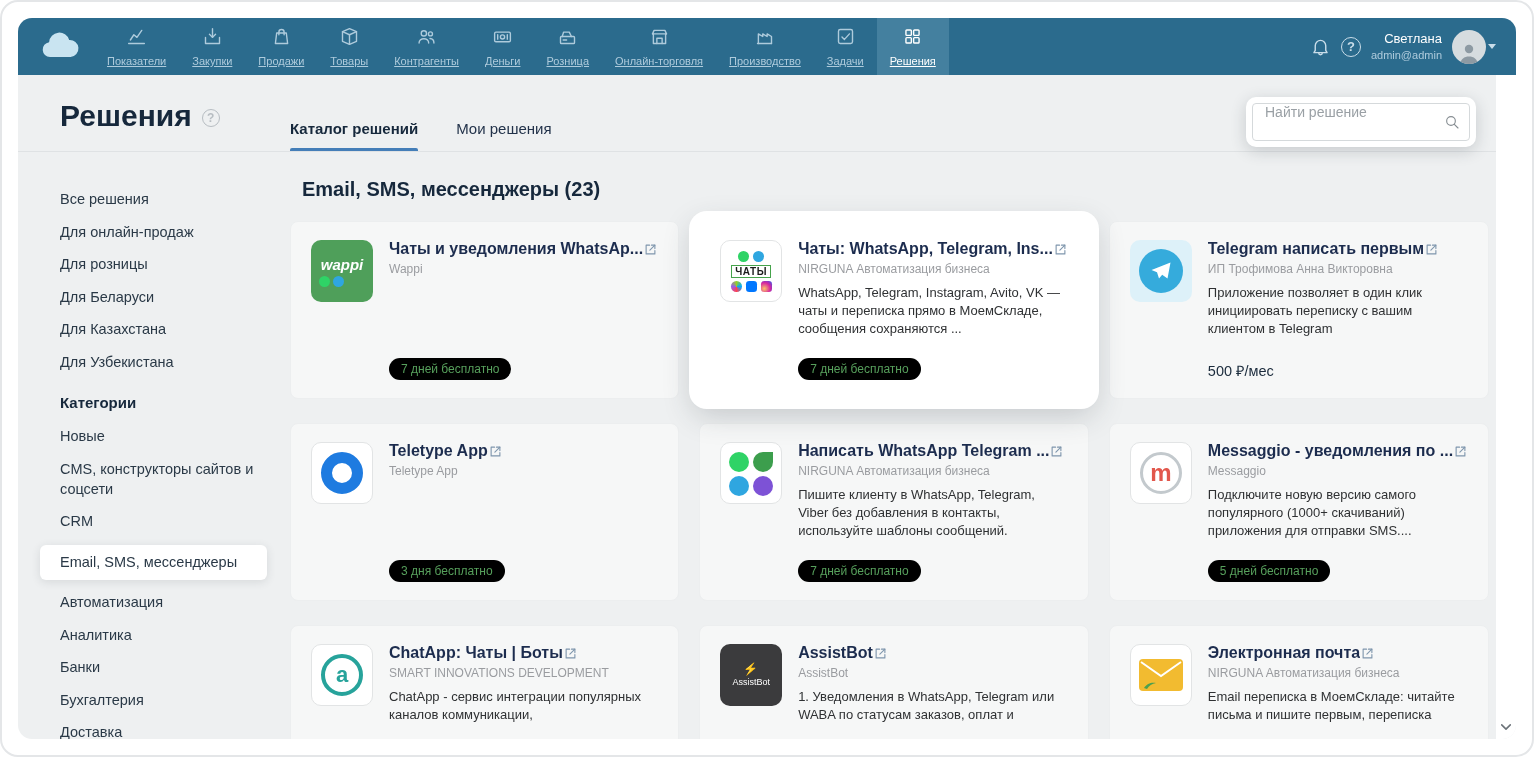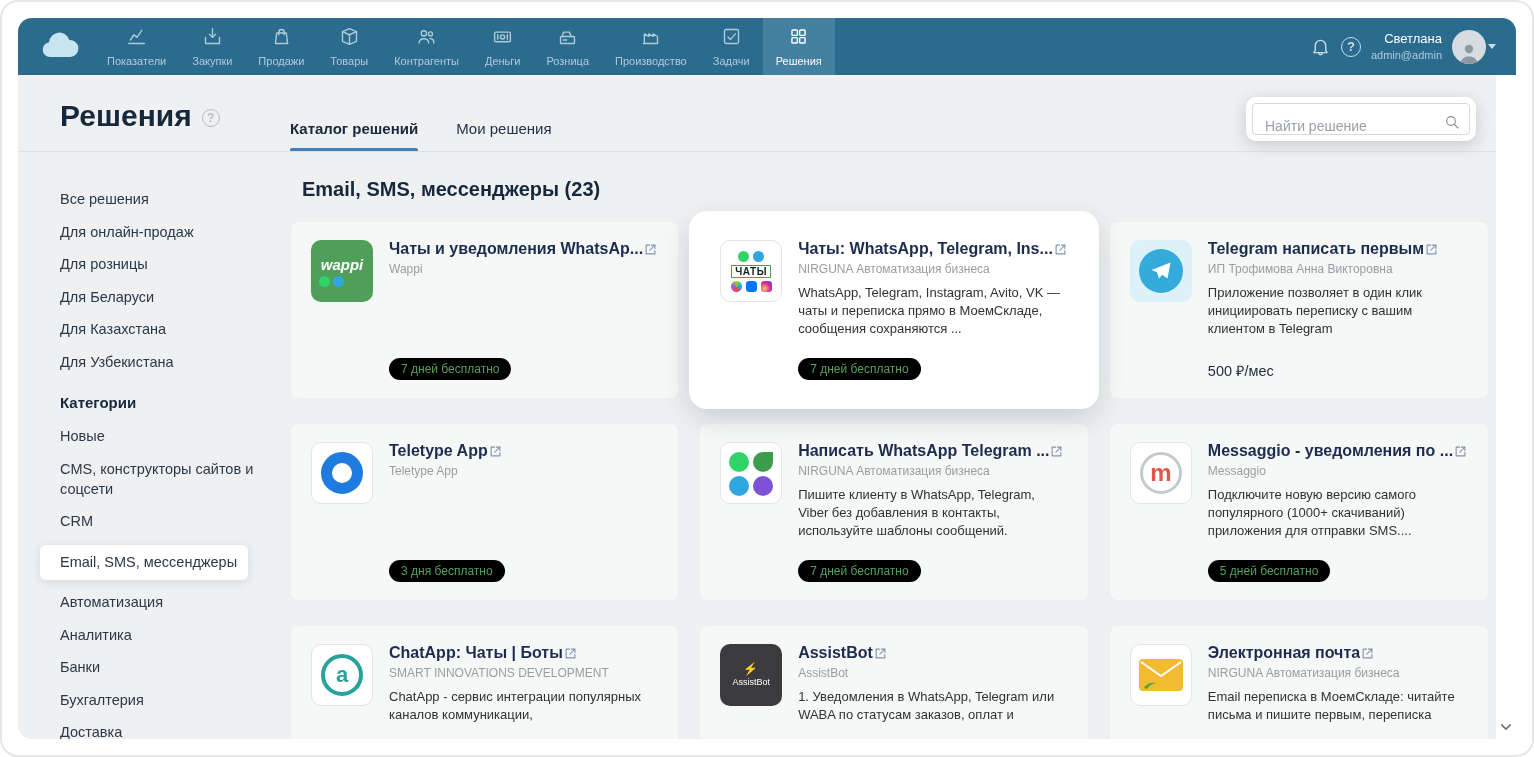--- a/index.html
+++ b/index.html
@@ -10,21 +10,21 @@
   }
   .outer-frame{ position:absolute; inset:0; border:2px solid #e4e6e8; border-radius:18px; pointer-events:none; z-index:60; }
   .app{ position:absolute; left:18px; top:18px; width:1498px; height:721px; border-radius:14px; overflow:hidden; background:#eef0f1; }
 
   
   .topbar{ height:57px; background:#2b6b8d; display:flex; align-items:stretch; padding-left:12px; position:relative; z-index:10; }
   .logo{ align-self:center; margin:0 12px 0 8px; display:flex; }
   .nav{ display:flex; height:100%; }
   .nav-item{ display:flex; flex-direction:column; align-items:center; justify-content:center; gap:4px; padding:0 13px; cursor:pointer; }
   .nav-item svg{ stroke:#aecbdc; fill:none; stroke-width:1.6; stroke-linecap:round; stroke-linejoin:round; }
-  .nav-label{ font-size:11px; color:#aecbdc; white-space:nowrap; }
+  .nav-label{ font-size:11px; color:#aecbdc; white-space:nowrap;text-decoration:underline; }
   .nav-item.active{ background:#44809f; }
   .nav-item.active svg{ stroke:#ffffff; }
   .nav-item.active .nav-label{ color:#ffffff; }
   .topbar-right{ margin-left:auto; display:flex; align-items:center; gap:10px; padding-right:20px; }
   .icon-btn{ display:flex; cursor:pointer; }
   .icon-btn svg{ stroke:#c9dde9; fill:none; stroke-width:1.6; stroke-linecap:round; stroke-linejoin:round; }
   .help-circle{ width:20px; height:20px; border:1.7px solid #c9dde9; border-radius:50%; color:#c9dde9; font-size:13px; font-weight:bold; display:flex; align-items:center; justify-content:center; cursor:pointer; }
   .help-circle::after{ content:"?"; }
   .user-block{ text-align:right; line-height:1.3; cursor:pointer; }
   .user-name{ font-size:13px; color:#ffffff; }
@@ -36,32 +36,32 @@
   .page-head{ position:relative; height:77px; border-bottom:1px solid #dfe2e4; }
   .page-title-wrap{ position:absolute; left:42px; top:24px; display:flex; align-items:center; gap:10px; }
   .page-title{ margin:0; font-size:30px; font-weight:700; color:#16283c; }
   .title-help{ width:18px; height:18px; border:1.5px solid #b7bdc2; border-radius:50%; color:#b7bdc2; font-size:12px; font-weight:bold; display:flex; align-items:center; justify-content:center; margin-top:4px; cursor:pointer; }
   .title-help::after{ content:"?"; }
   .tabs{ position:absolute; left:272px; bottom:0; display:flex; gap:38px; }
   .tab{ padding-bottom:14px; font-size:15px; color:#22324a; cursor:pointer; position:relative; }
   .tab.active{ font-weight:bold; color:#16283c; }
   .tab.active::after{ content:""; position:absolute; left:0; right:0; bottom:0; height:3px; background:#447eb8; border-radius:2px 2px 0 0; }
   .search-ring{ position:absolute; top:22px; right:40px; background:#ffffff; padding:6px; border-radius:10px; box-shadow:0 4px 16px rgba(40,50,60,.20); z-index:20; }
-  .search-box{ position:relative; width:218px; height:32px; background:#fff; border:1px solid #d5d9db; border-radius:4px; display:flex; align-items:flex-end; }
+  .search-box{ position:relative; width:218px; height:38px; background:#fff; border:1px solid #d5d9db; border-radius:4px; display:flex; align-items:flex-start; }
   .search-box input{ border:none; outline:none; flex:1; padding:0 32px 0 12px; font-size:14px; color:#333; background:transparent; font-family:"Liberation Sans",sans-serif; }
   .search-box input::placeholder{ color:#9aa0a5; }
   .search-icon{ position:absolute; right:9px; top:10px; display:flex; }
   .search-icon svg{ stroke:#868d92; fill:none; stroke-width:1.7; stroke-linecap:round; }
 
   
   .body-row{ display:flex; padding:18px 0 0 42px; }
   .sidebar{ width:212px; flex-shrink:0; padding-top:20px; font-size:14.5px; color:#2a3947; }
   .side-item, .side-cat{ margin-bottom:13px; line-height:1.35; cursor:pointer; }
   .side-header{ font-weight:bold; font-size:15px; color:#16283c; margin:22px 0 16px; }
-  .side-cat.selected{ background:#ffffff; margin-left:-20px; padding:8px 11px 8px 20px; border-radius:6px; box-shadow:0 2px 10px rgba(40,50,60,.12); width:fit-content; }
+  .side-cat.selected{ background:#ffffff; margin-left:-20px; padding:8px 30px 8px 20px; border-radius:6px; box-shadow:0 2px 10px rgba(40,50,60,.12); width:fit-content; }
 
   .content{ margin-left:18px; width:1180px; }
   .content-heading{ font-size:20px; font-weight:700; color:#16283c; margin:8px 12px 20px; }
   .grid{ display:grid; grid-template-columns:repeat(3,1fr); gap:24px 20px; }
 
   .card{ background:#f6f7f7; border:1px solid #eceeef; border-radius:8px; padding:18px 20px; display:flex; min-height:178px; cursor:pointer; }
   .card.spotlight{ background:#ffffff; border-color:transparent; box-shadow:0 0 0 10px #ffffff, 0 10px 30px 6px rgba(45,55,65,.22); position:relative; z-index:5; }
   .card-icon{ width:62px; height:62px; border-radius:10px; flex-shrink:0; margin-right:16px; display:flex; align-items:center; justify-content:center; overflow:hidden; }
   .card-body{ flex:1; min-width:0; display:flex; flex-direction:column; align-items:flex-start; }
   .card-title-row{ display:flex; align-items:center; gap:0; max-width:100%; }
@@ -168,20 +168,29 @@
       <div class="nav-item">
         <span><svg width="21" height="21" viewBox="0 0 24 24">
               <rect x="4" y="12" width="16" height="8" rx="1"></rect>
               <path d="M6 12l1.5-5H14l2.5 5"></path>
               <path d="M7 16h4"></path>
             </svg></span>
         <span class="nav-label">Розница</span>
       </div>
       <div class="nav-item">
         <span><svg width="21" height="21" viewBox="0 0 24 24">
+              <path d="M4 9l1.8-4h12.4L20 9"></path>
+              <path d="M5 9v11h14V9"></path>
+              <path d="M4 9h16"></path>
+              <path d="M9 20v-6h6v6"></path>
+            </svg></span>
+        <span class="nav-label">Онлайн-торговля</span>
+      </div>
+      <div class="nav-item">
+        <span><svg width="21" height="21" viewBox="0 0 24 24">
               <path d="M4 20h16"></path>
               <path d="M5 20V9l5 3V9l5 3V9l5 3v8"></path>
             </svg></span>
         <span class="nav-label">Производство</span>
       </div>
       <div class="nav-item">
         <span><svg width="21" height="21" viewBox="0 0 24 24">
               <rect x="4" y="4" width="16" height="16" rx="2"></rect>
               <path d="M8 12.5l2.8 2.8L16.5 9"></path>
             </svg></span>

